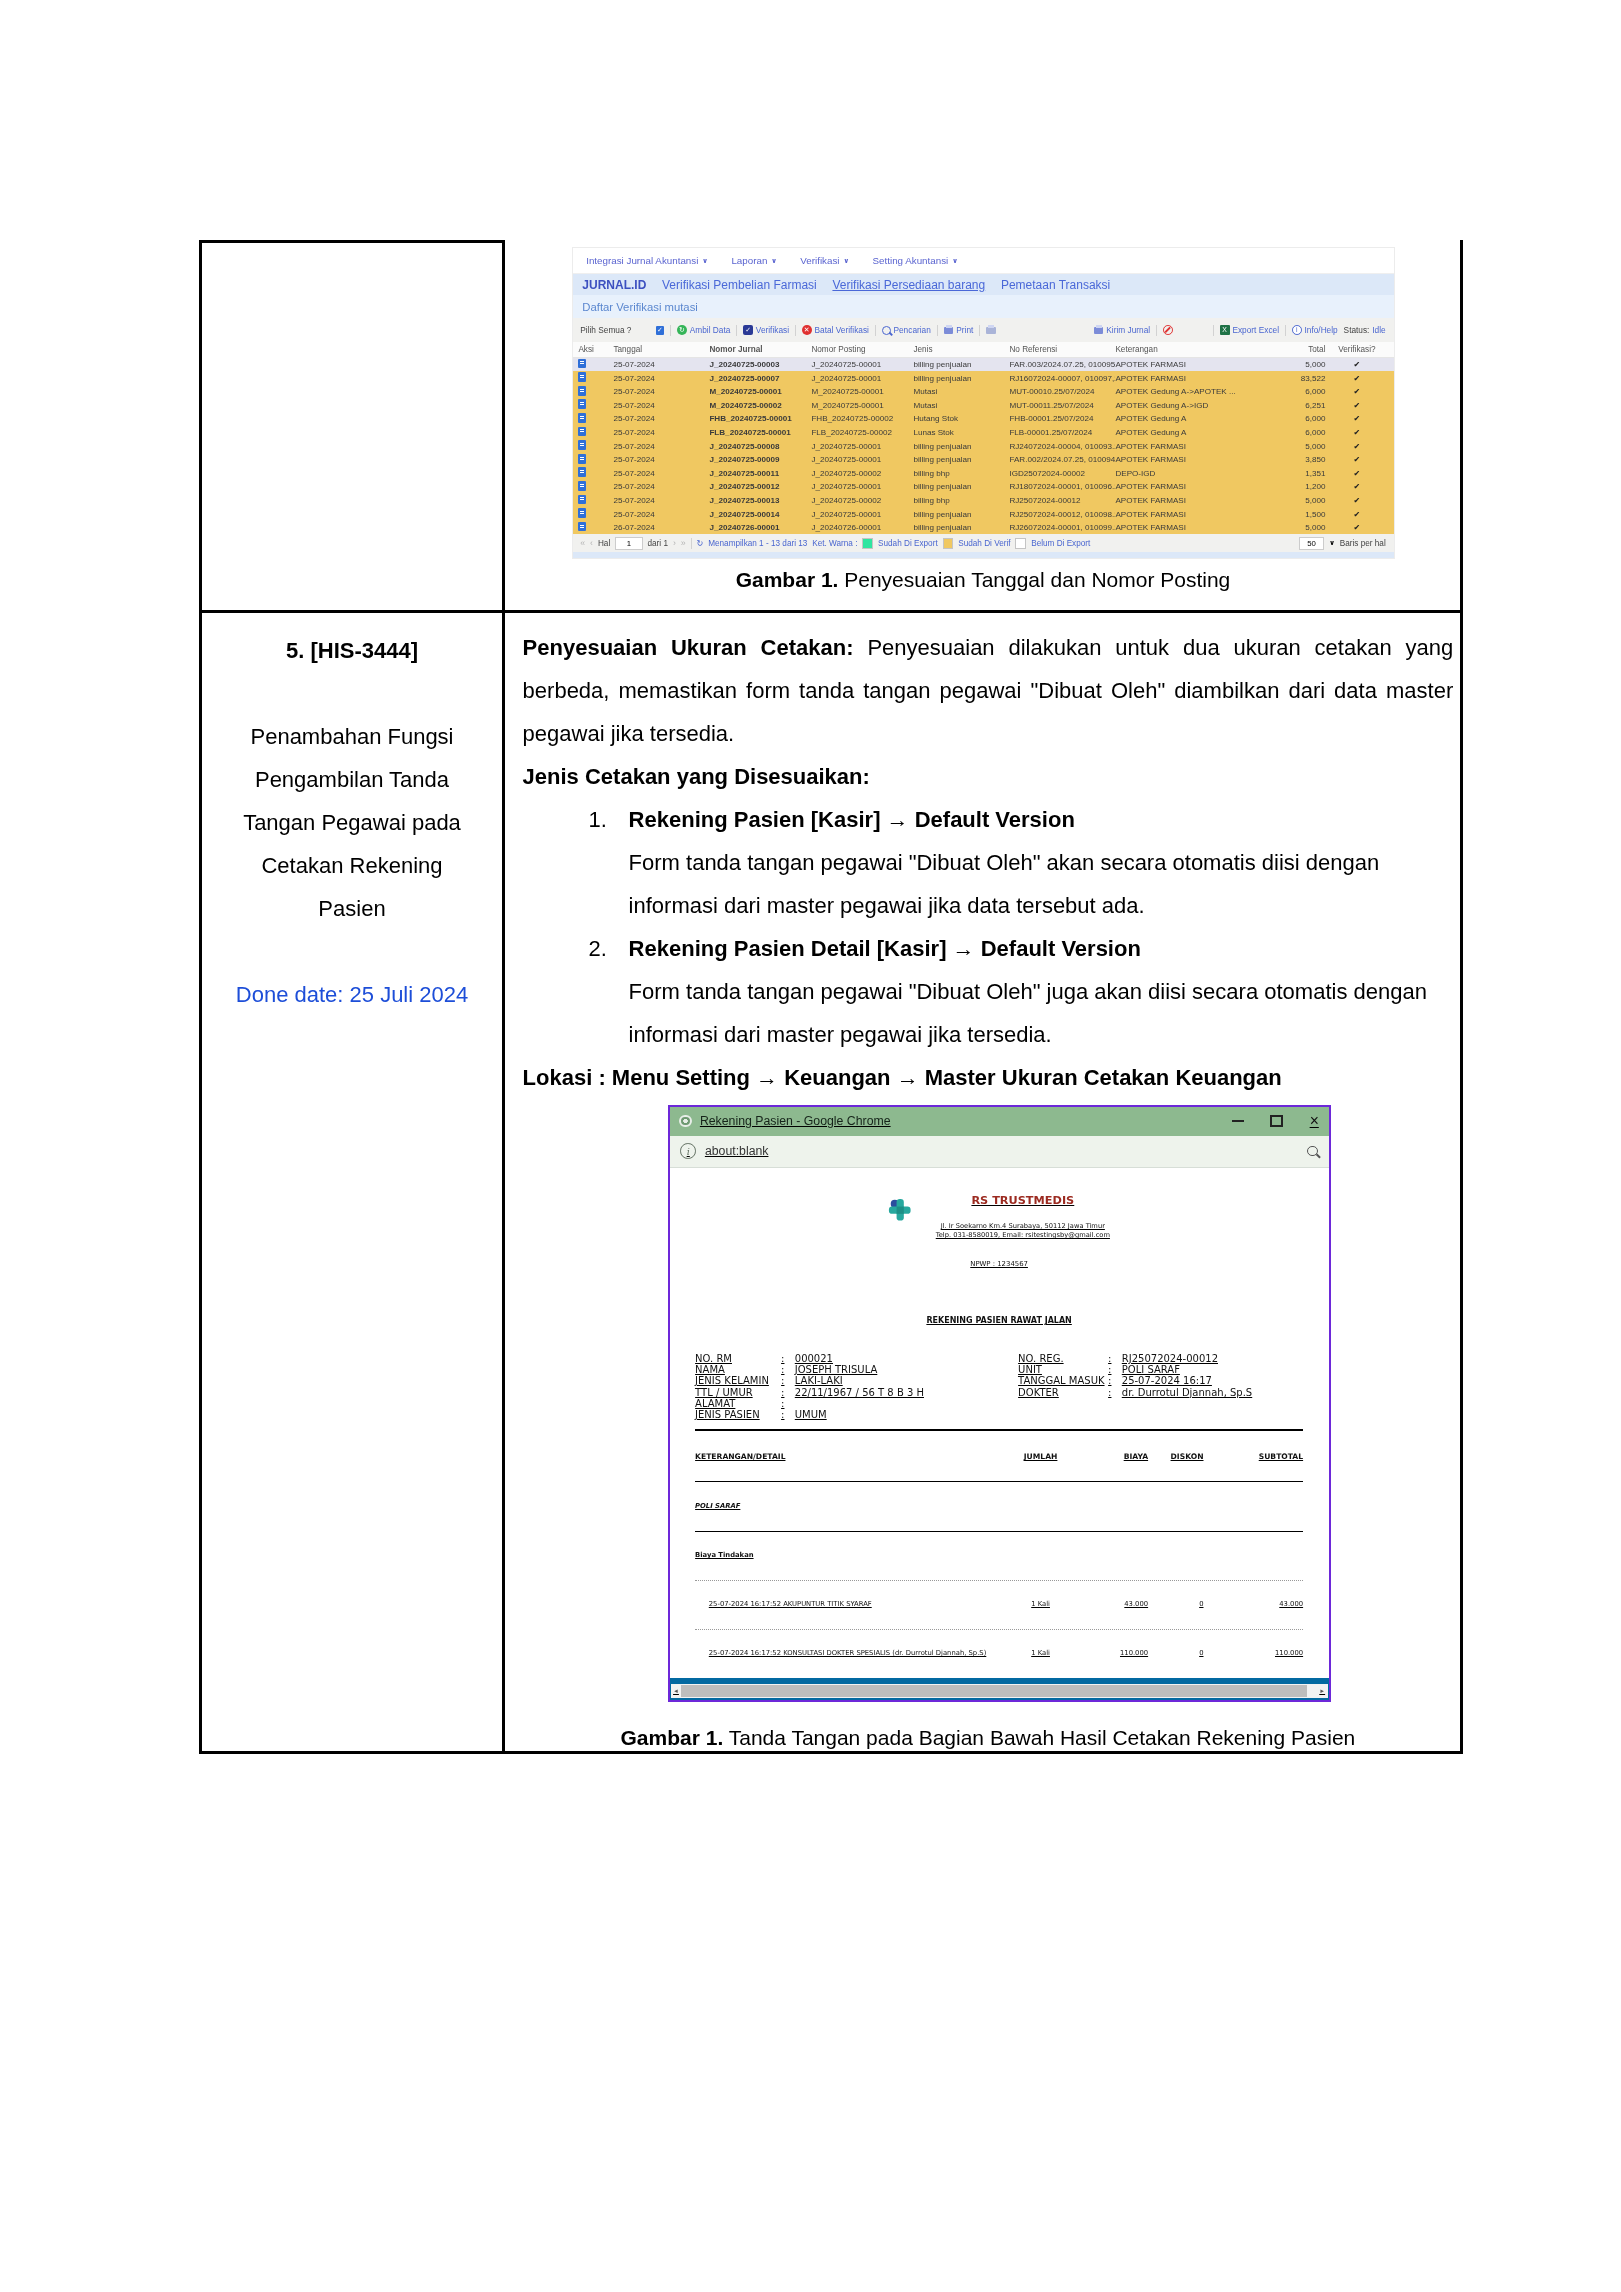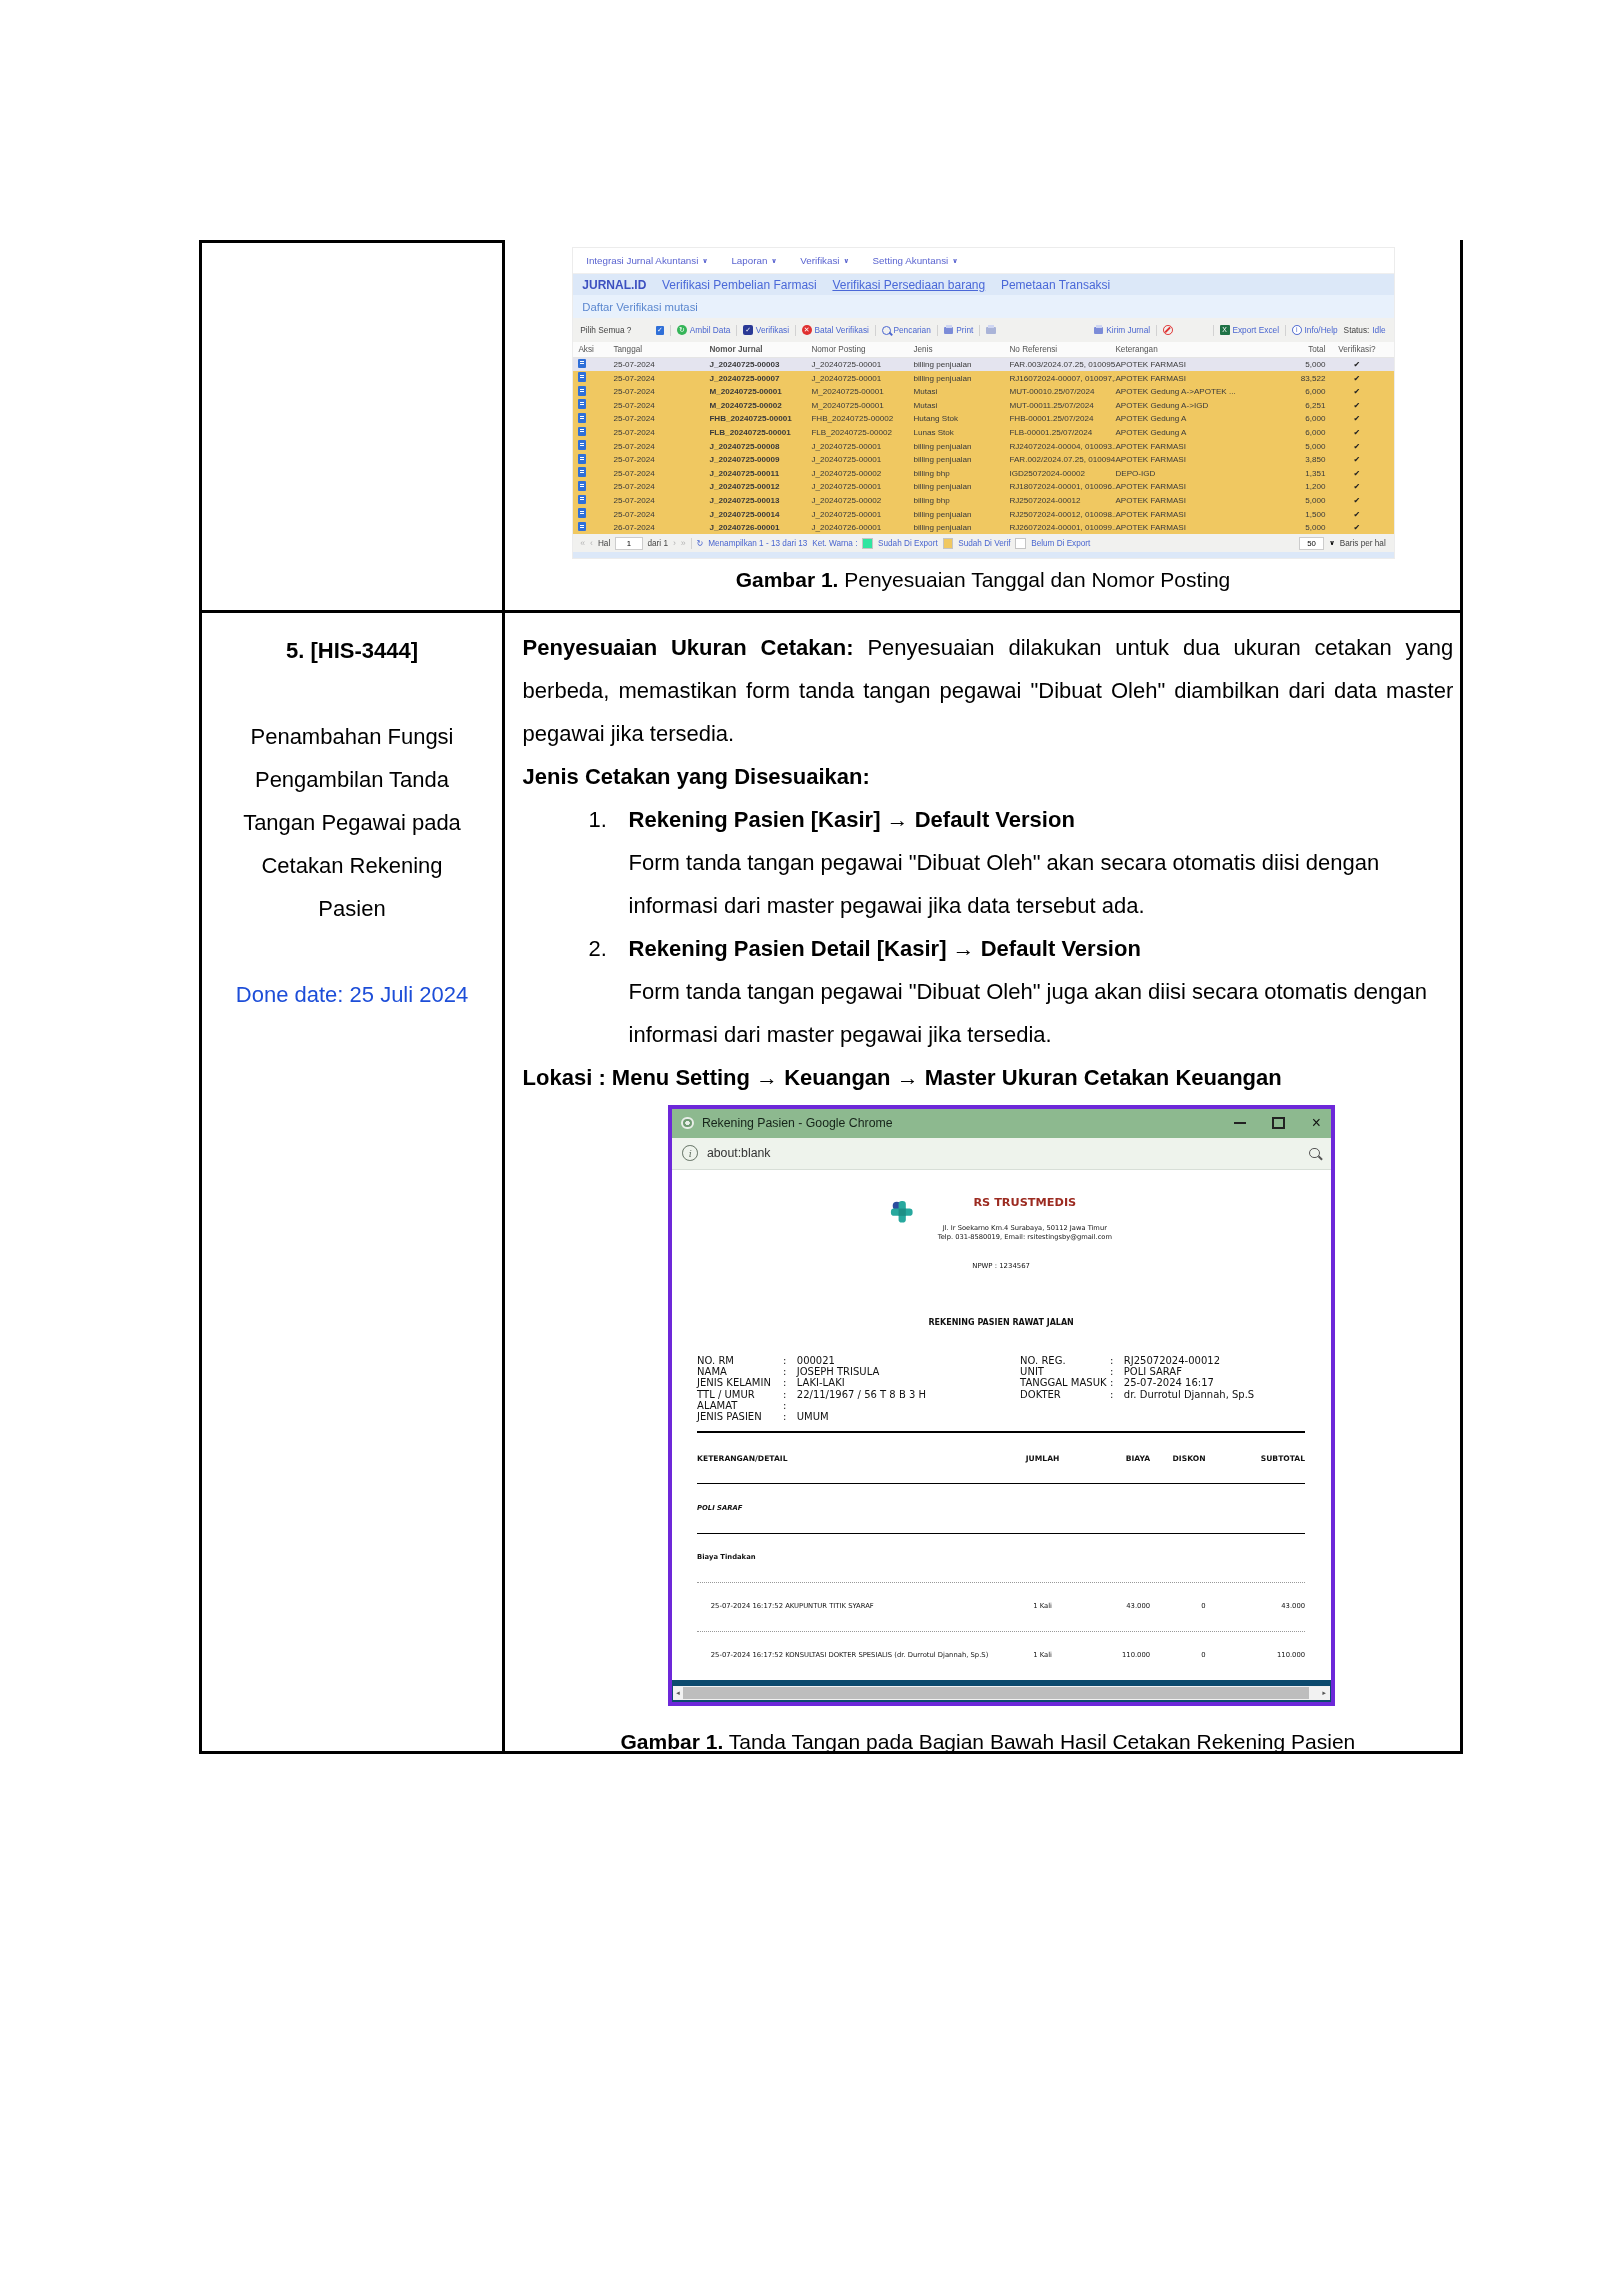--- a/index.html
+++ b/index.html
@@ -83,21 +83,21 @@
   .a-foot{height:17.6px;background:#f1f1ef;display:flex;align-items:center;gap:4.9px;padding:0 7.8px;font-size:8.2px;}
   .pg-nav{color:#b5b5b5;font-size:8.8px;}
   .pg-box{width:25.5px;height:10.8px;border:1px solid #ccc;font-size:7.8px;text-align:center;padding:0;background:#fff;}
   .chip{width:8.8px;height:8.8px;border:1px solid #c4c4c4;display:inline-block;flex:none;}
   .chip.g{background:#2fe5a0;}.chip.y{background:#f0c861;}.chip.w{background:#fff;}
   .spacer{flex:1;}
   .pg-size{width:23.5px;height:10.8px;border:1px solid #ccc;font-size:7.8px;text-align:center;padding:0;background:#fff;}
   .a-strip{height:5.9px;background:#dce8f8;}
 
   
-  .chrome{width:659px;margin:5.9px 0 0 145px;border:4px solid #6d28d9;background:#0c4a6e;}
+  .chrome{width:659px;margin:5.9px 0 0 145px;border:2px solid #6d28d9;background:#0369a1;text-decoration:underline;}
   .ch-title{height:29px;background:#8db98f;display:flex;align-items:center;padding:0 9.8px;gap:7.8px;}
   .ch-logo{width:12.7px;height:12.7px;border-radius:50%;border:2px solid #e8eee8;box-sizing:border-box;
            background:radial-gradient(circle,#e8eee8 2px,#6f9a72 2.5px);flex:none;}
   .ch-title-text{font-size:12.3px;color:#16241a;}
   .ch-controls{margin-left:auto;display:flex;align-items:center;gap:26.5px;}
   .ch-min{width:11.8px;height:2px;background:#222;}
   .ch-max{width:8.8px;height:8.8px;border:2px solid #222;box-sizing:content-box;}
   .ch-close{font-size:15.7px;color:#111;line-height:1;}
   .ch-addr{height:31px;background:#eef3ec;display:flex;align-items:center;padding:0 10.8px;gap:8.8px;
            border-bottom:1px solid #d7ded7;}

